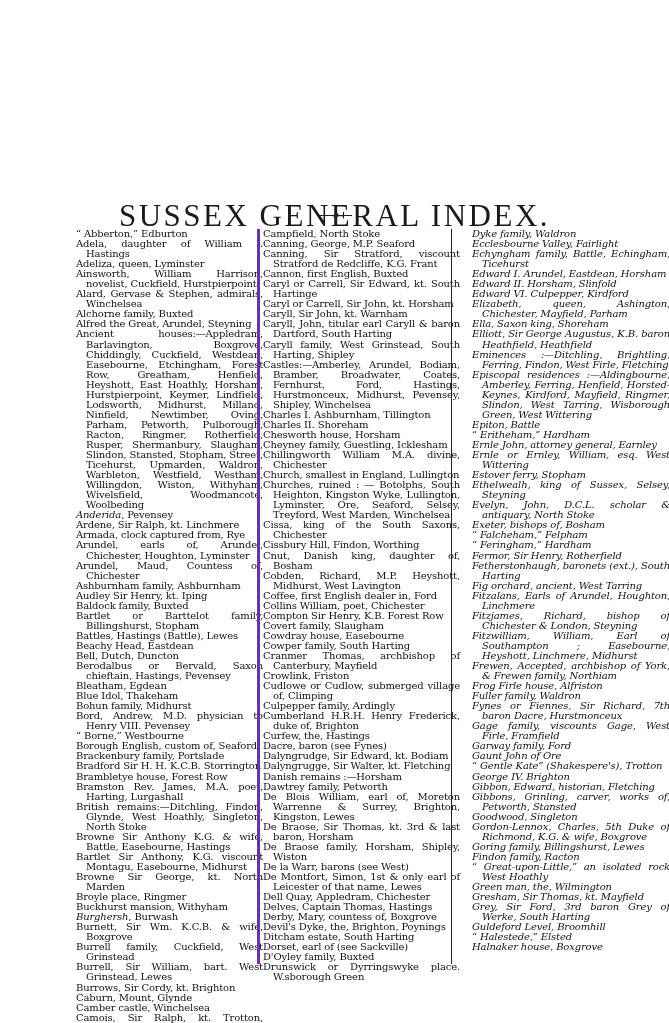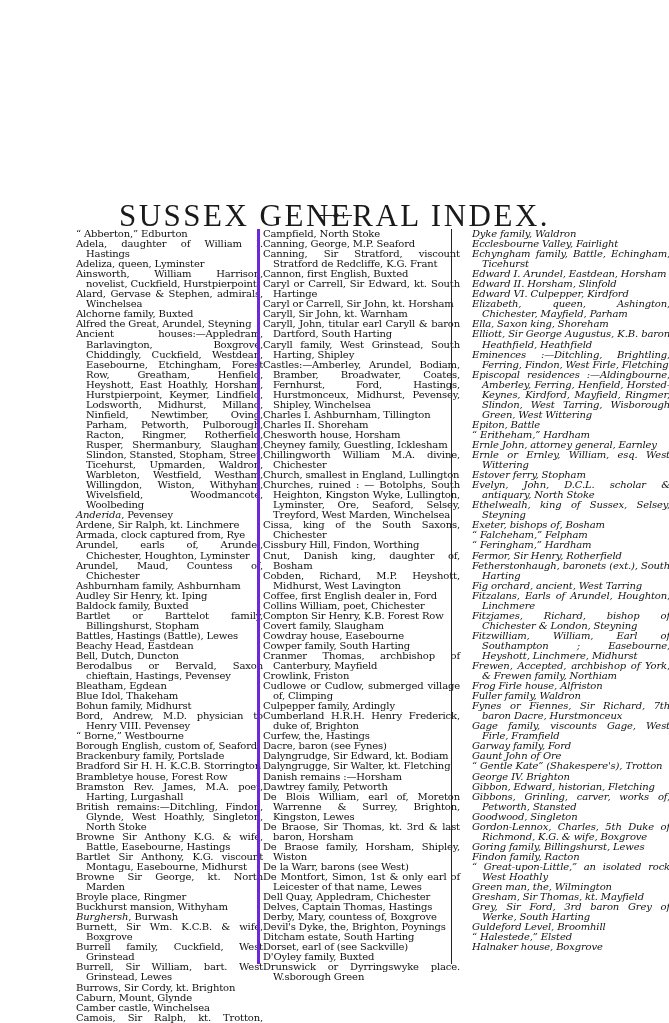--- a/index.html
+++ b/index.html
@@ -149,22 +149,22 @@
       <div class="entry">Elizabeth, queen, Ashington, Chichester, Mayfield, Parham</div>
       <div class="entry">Ella, Saxon king, Shoreham</div>
       <div class="entry">Elliott, Sir George Augustus, K.B. baron Heathfield, Heathfield</div>
       <div class="entry">Eminences :—Ditchling, Brightling, Ferring, Findon, West Firle, Fletching</div>
       <div class="entry">Episcopal residences :—Aldingbourne, Amberley, Ferring, Henfield, Horsted-Keynes, Kirdford, Mayfield, Ringmer, Slindon, West Tarring, Wisborough Green, West Wittering</div>
       <div class="entry">Epiton, Battle</div>
       <div class="entry">“ Eritheham,” Hardham</div>
       <div class="entry">Ernle John, attorney general, Earnley</div>
       <div class="entry">Ernle or Ernley, William, esq. West Wittering</div>
       <div class="entry">Estover ferry, Stopham</div>
+      <div class="entry">Ethelwealh, king of Sussex, Selsey, Steyning</div>
       <div class="entry">Evelyn, John, D.C.L. scholar &amp; antiquary, North Stoke</div>
-      <div class="entry">Ethelwealh, king of Sussex, Selsey, Steyning</div>
       <div class="entry">Exeter, bishops of, Bosham</div>
       <div class="entry">“ Falcheham,” Felpham</div>
       <div class="entry">“ Feringham,” Hardham</div>
       <div class="entry">Fermor, Sir Henry, Rotherfield</div>
       <div class="entry">Fetherstonhaugh, baronets (ext.), South Harting</div>
       <div class="entry">Fig orchard, ancient, West Tarring</div>
       <div class="entry">Fitzalans, Earls of Arundel, Houghton, Linchmere</div>
       <div class="entry">Fitzjames, Richard, bishop of Chichester &amp; London, Steyning</div>
       <div class="entry">Fitzwilliam, William, Earl of Southampton ; Easebourne, Heyshott, Linchmere, Midhurst</div>
       <div class="entry">Frewen, Accepted, archbishop of York, &amp; Frewen family, Northiam</div>

